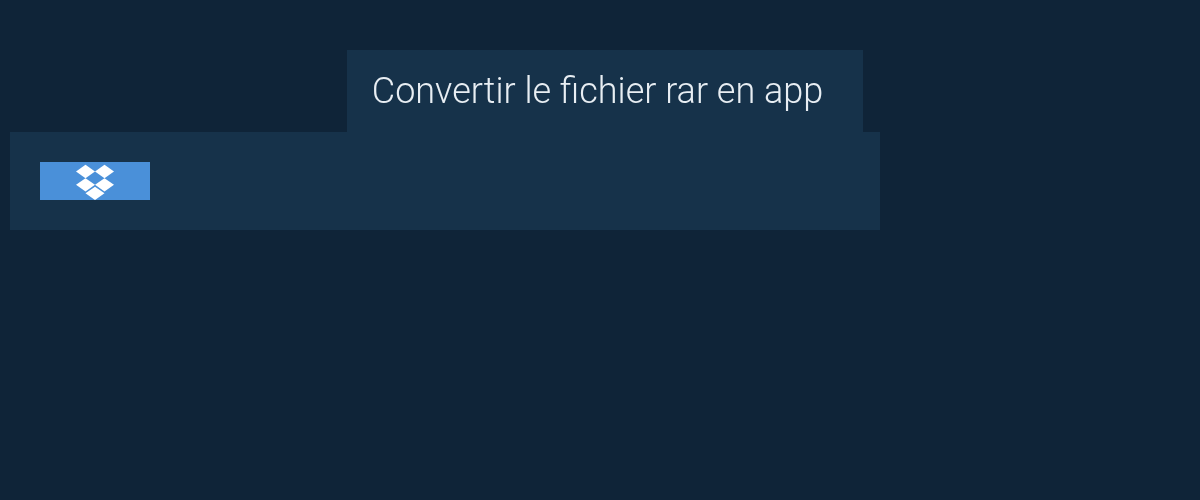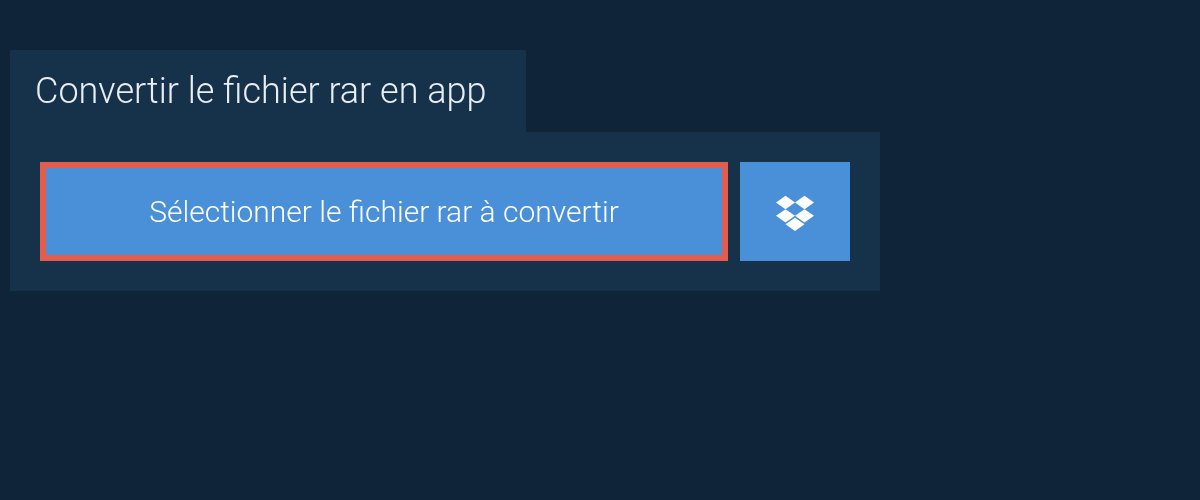--- a/index.html
+++ b/index.html
@@ -10,20 +10,21 @@
     body {
       width: 1200px;
       height: 500px;
       background-color: #0f2438;
       font-family: -apple-system, BlinkMacSystemFont, "Segoe UI", Roboto, Helvetica, Arial, sans-serif;
       overflow: hidden;
     }
     .tab-container {
       margin-top: 50px;
       margin-left: 10px;
+      text-align: center;
     }
     .tab {
       display: inline-block;
       background-color: #16324a;
       padding: 20px 40px 20px 25px;
       color: #e8eef3;
       font-size: 36px;
       font-weight: 300;
     }
     .panel {
@@ -65,23 +66,20 @@
 </head>
 <body>
 
 <div class="tab-container">
   <div class="tab">
     <span>Convertir le fichier rar en app</span>
   </div>
 </div>
 
 <div class="panel">
-  <div class="select-button">
-    <span>Sélectionner le fichier rar à convertir</span>
-  </div>
   <div class="dropbox-button">
     <svg class="dropbox-icon" viewBox="0 0 40 40" fill="#ffffff">
       <path d="M10 3 L20 10 L10 17 L0 10 Z"></path>
       <path d="M30 3 L40 10 L30 17 L20 10 Z"></path>
       <path d="M10 17 L20 24 L10 31 L0 24 Z"></path>
       <path d="M30 17 L40 24 L30 31 L20 24 Z"></path>
       <path d="M10 33 L20 26 L30 33 L20 40 Z"></path>
     </svg>
   </div>
 </div>

